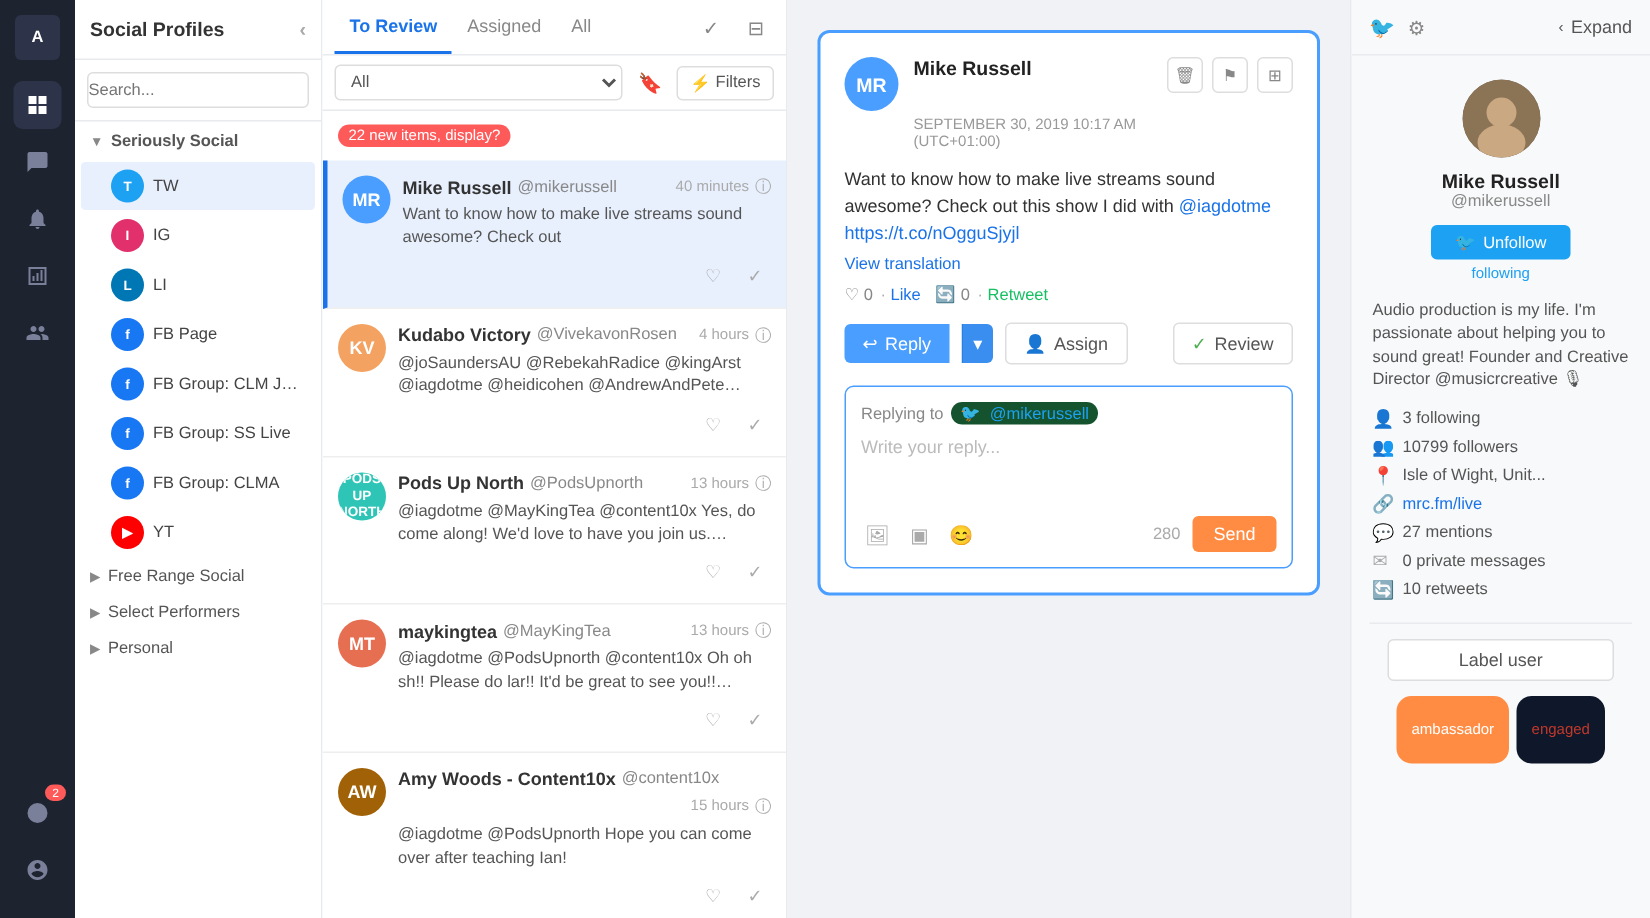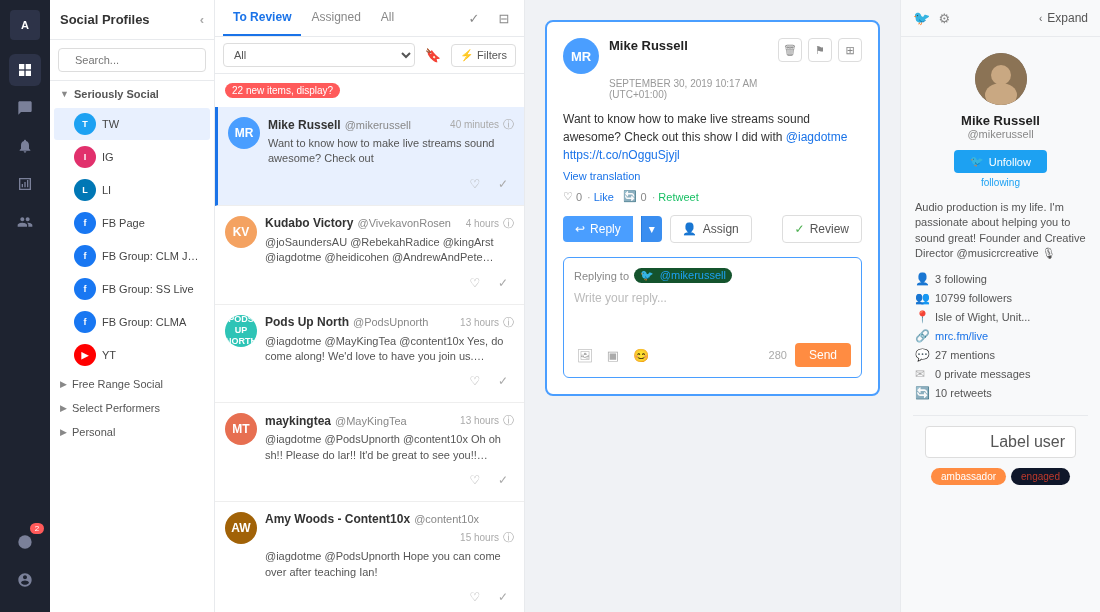--- a/index.html
+++ b/index.html
@@ -66,21 +66,21 @@
       font-size: 13px;
       font-weight: 600;
       color: #333;
     }
     .sidebar-search {
       padding: 8px;
       border-bottom: 1px solid #e8eaed;
     }
     .sidebar-search input {
       width: 100%;
-      padding: 5px 16px;
+      padding: 5px 0;
       border: 1px solid #ddd;
       border-radius: 4px;
       font-size: 11px;
       color: #666;
     }
     .sidebar-group {
       padding: 0;
     }
     .sidebar-group-header {
       display: flex;
@@ -566,33 +566,33 @@
       background: #e8eaed;
       margin: 10px 0;
     }
     .btn-label-user {
       width: calc(100% - 24px);
       margin: 0 12px 10px;
       background: #fff;
       border: 1px solid #ddd;
       border-radius: 4px;
       padding: 6px 10px;
-      font-size: 16px;
-      color: #555;
-      cursor: pointer;
-      text-align: right;
+      font-size: 12px;
+      color: #555;
+      cursor: pointer;
+      text-align: center;
     }
     .profile-tags {
       padding: 0 12px;
       display: flex;
       flex-wrap: wrap;
       gap: 5px;
     }
     .profile-tag {
-      padding: 3px 10px;
+      padding: 17px 10px;
       border-radius: 10px;
       font-size: 10px;
       color: white;
       cursor: pointer;
     }
     .tag-ambassador { background: #ff8c42; }
     .tag-engaged { background: #e8a0a0; color: #c0392b; }
   </style>
 </head>
 <body>

